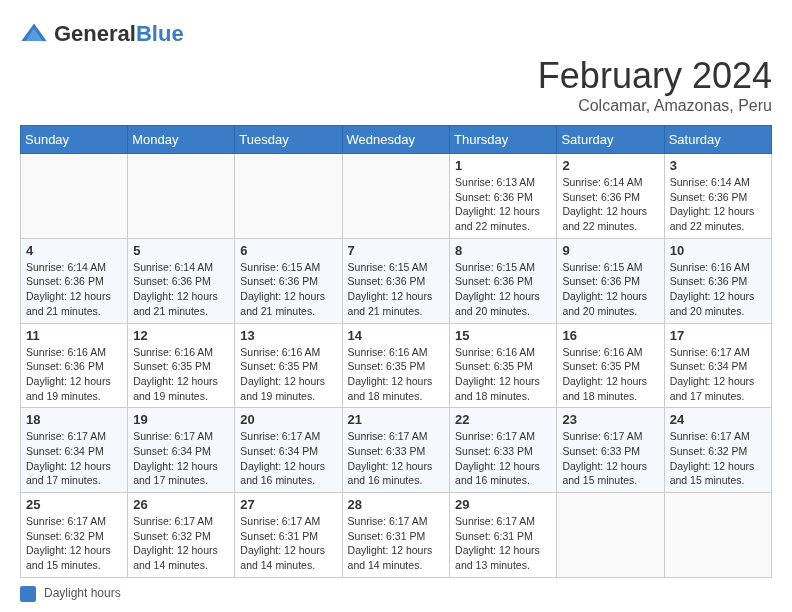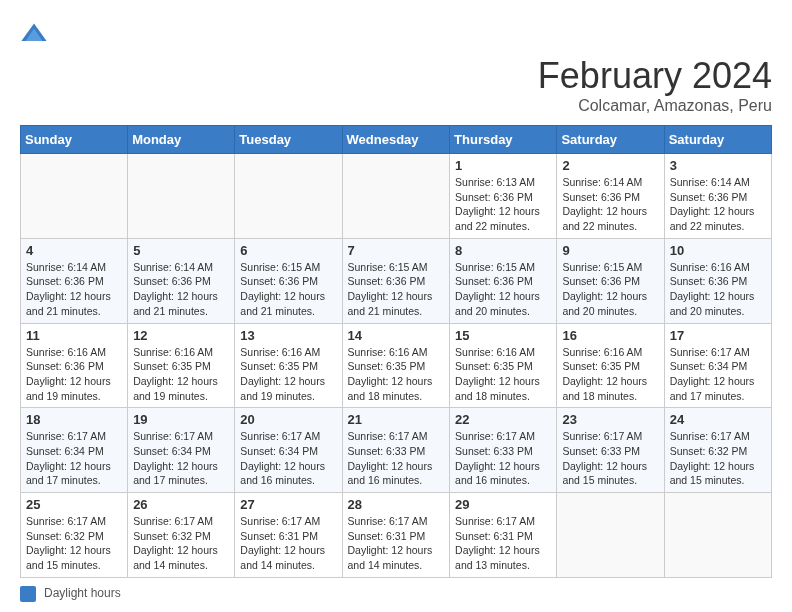--- a/index.html
+++ b/index.html
@@ -52,21 +52,21 @@
     }
     .calendar-table {
       width: 100%;
       border-collapse: collapse;
       border: 1px solid #ccc;
     }
     .calendar-table th {
       background-color: #3a7cc5;
       color: #fff;
       font-size: 13px;
-      font-weight: bold;
+      font-weight: normal;
       padding: 6px 4px;
       text-align: left;
       border: 1px solid #2d6aad;
     }
     .calendar-table td {
       vertical-align: top;
       border: 1px solid #ccc;
       padding: 4px 5px;
       width: 108px;
       min-height: 80px;
@@ -108,20 +108,23 @@
   </style>
 </head>
 <body>
 
 <div class="header-area">
   <div class="logo">
     <svg class="logo-icon" viewBox="0 0 40 40" xmlns="http://www.w3.org/2000/svg">
       <polygon points="20,5 38,30 2,30" fill="#3a7cc5"></polygon>
       <polygon points="20,12 32,30 8,30" fill="#5a9ce0"></polygon>
     </svg>
+    <div>
+      <span class="logo-text-general">General</span><span class="logo-text-blue">Blue</span>
+    </div>
   </div>
   <div class="title-area">
     <div class="month-title">February 2024</div>
     <div class="location-title">Colcamar, Amazonas, Peru</div>
   </div>
 </div>
 
 <table class="calendar-table">
   <thead>
     <tr>

